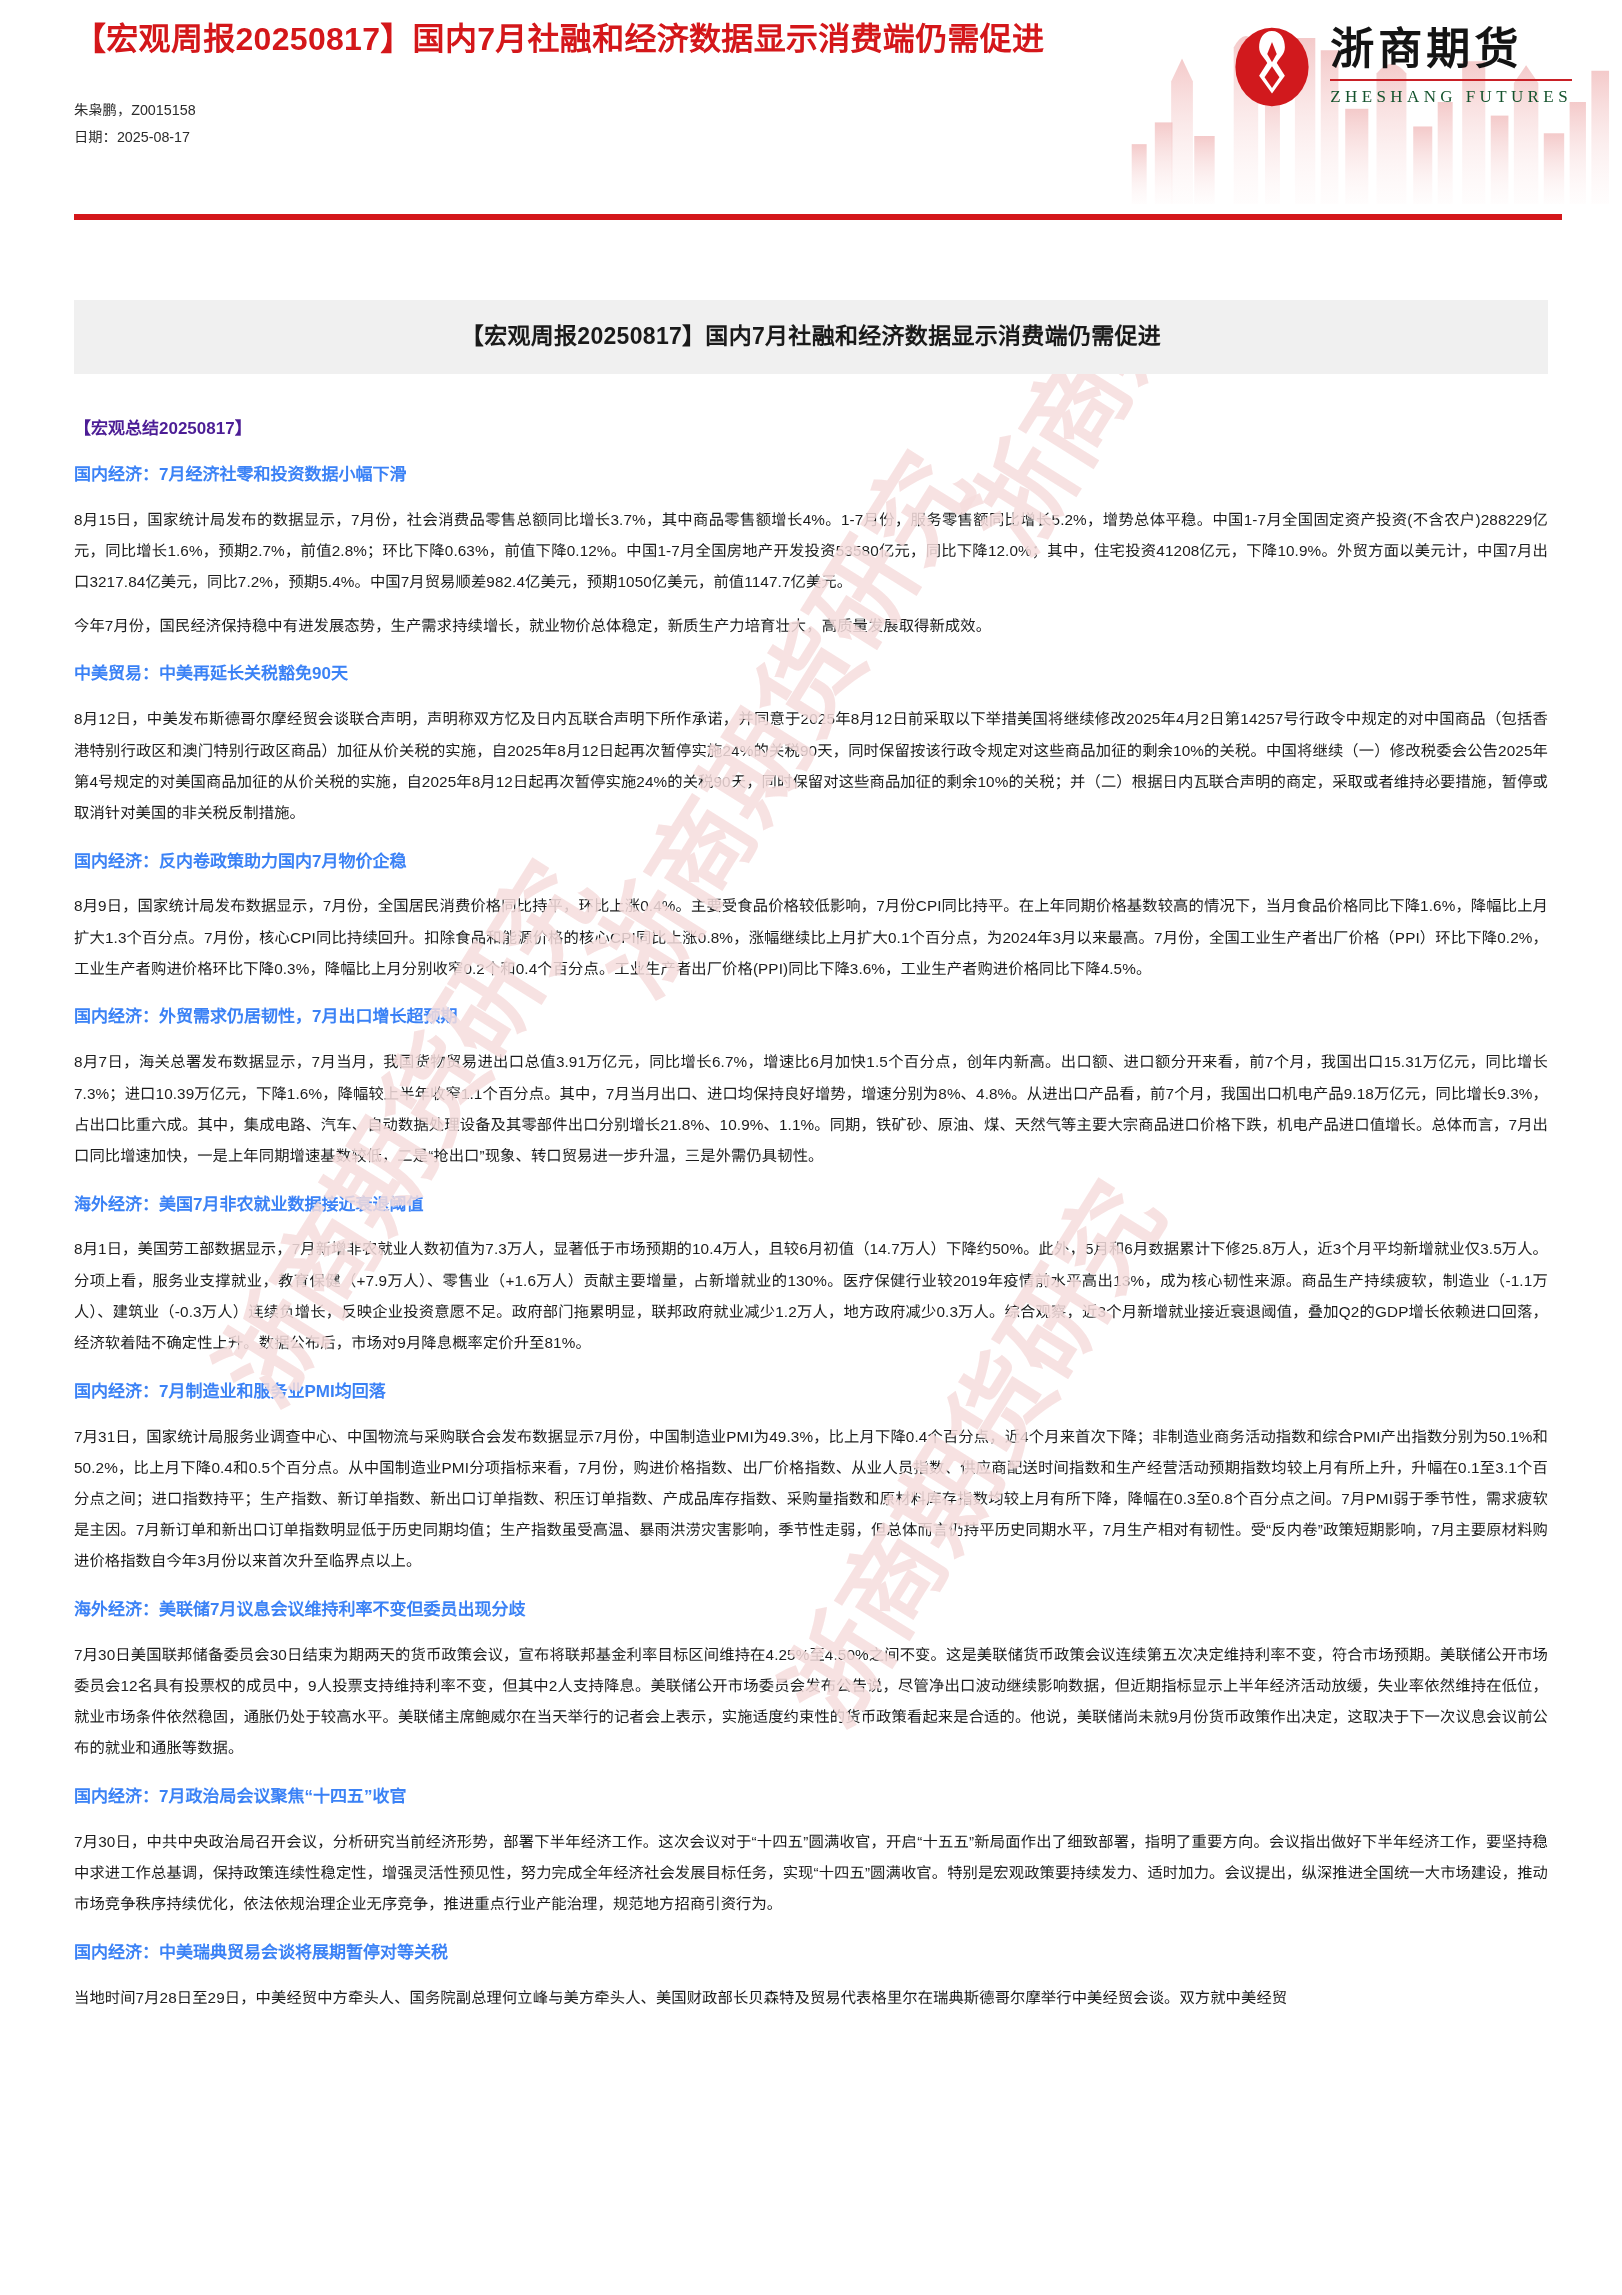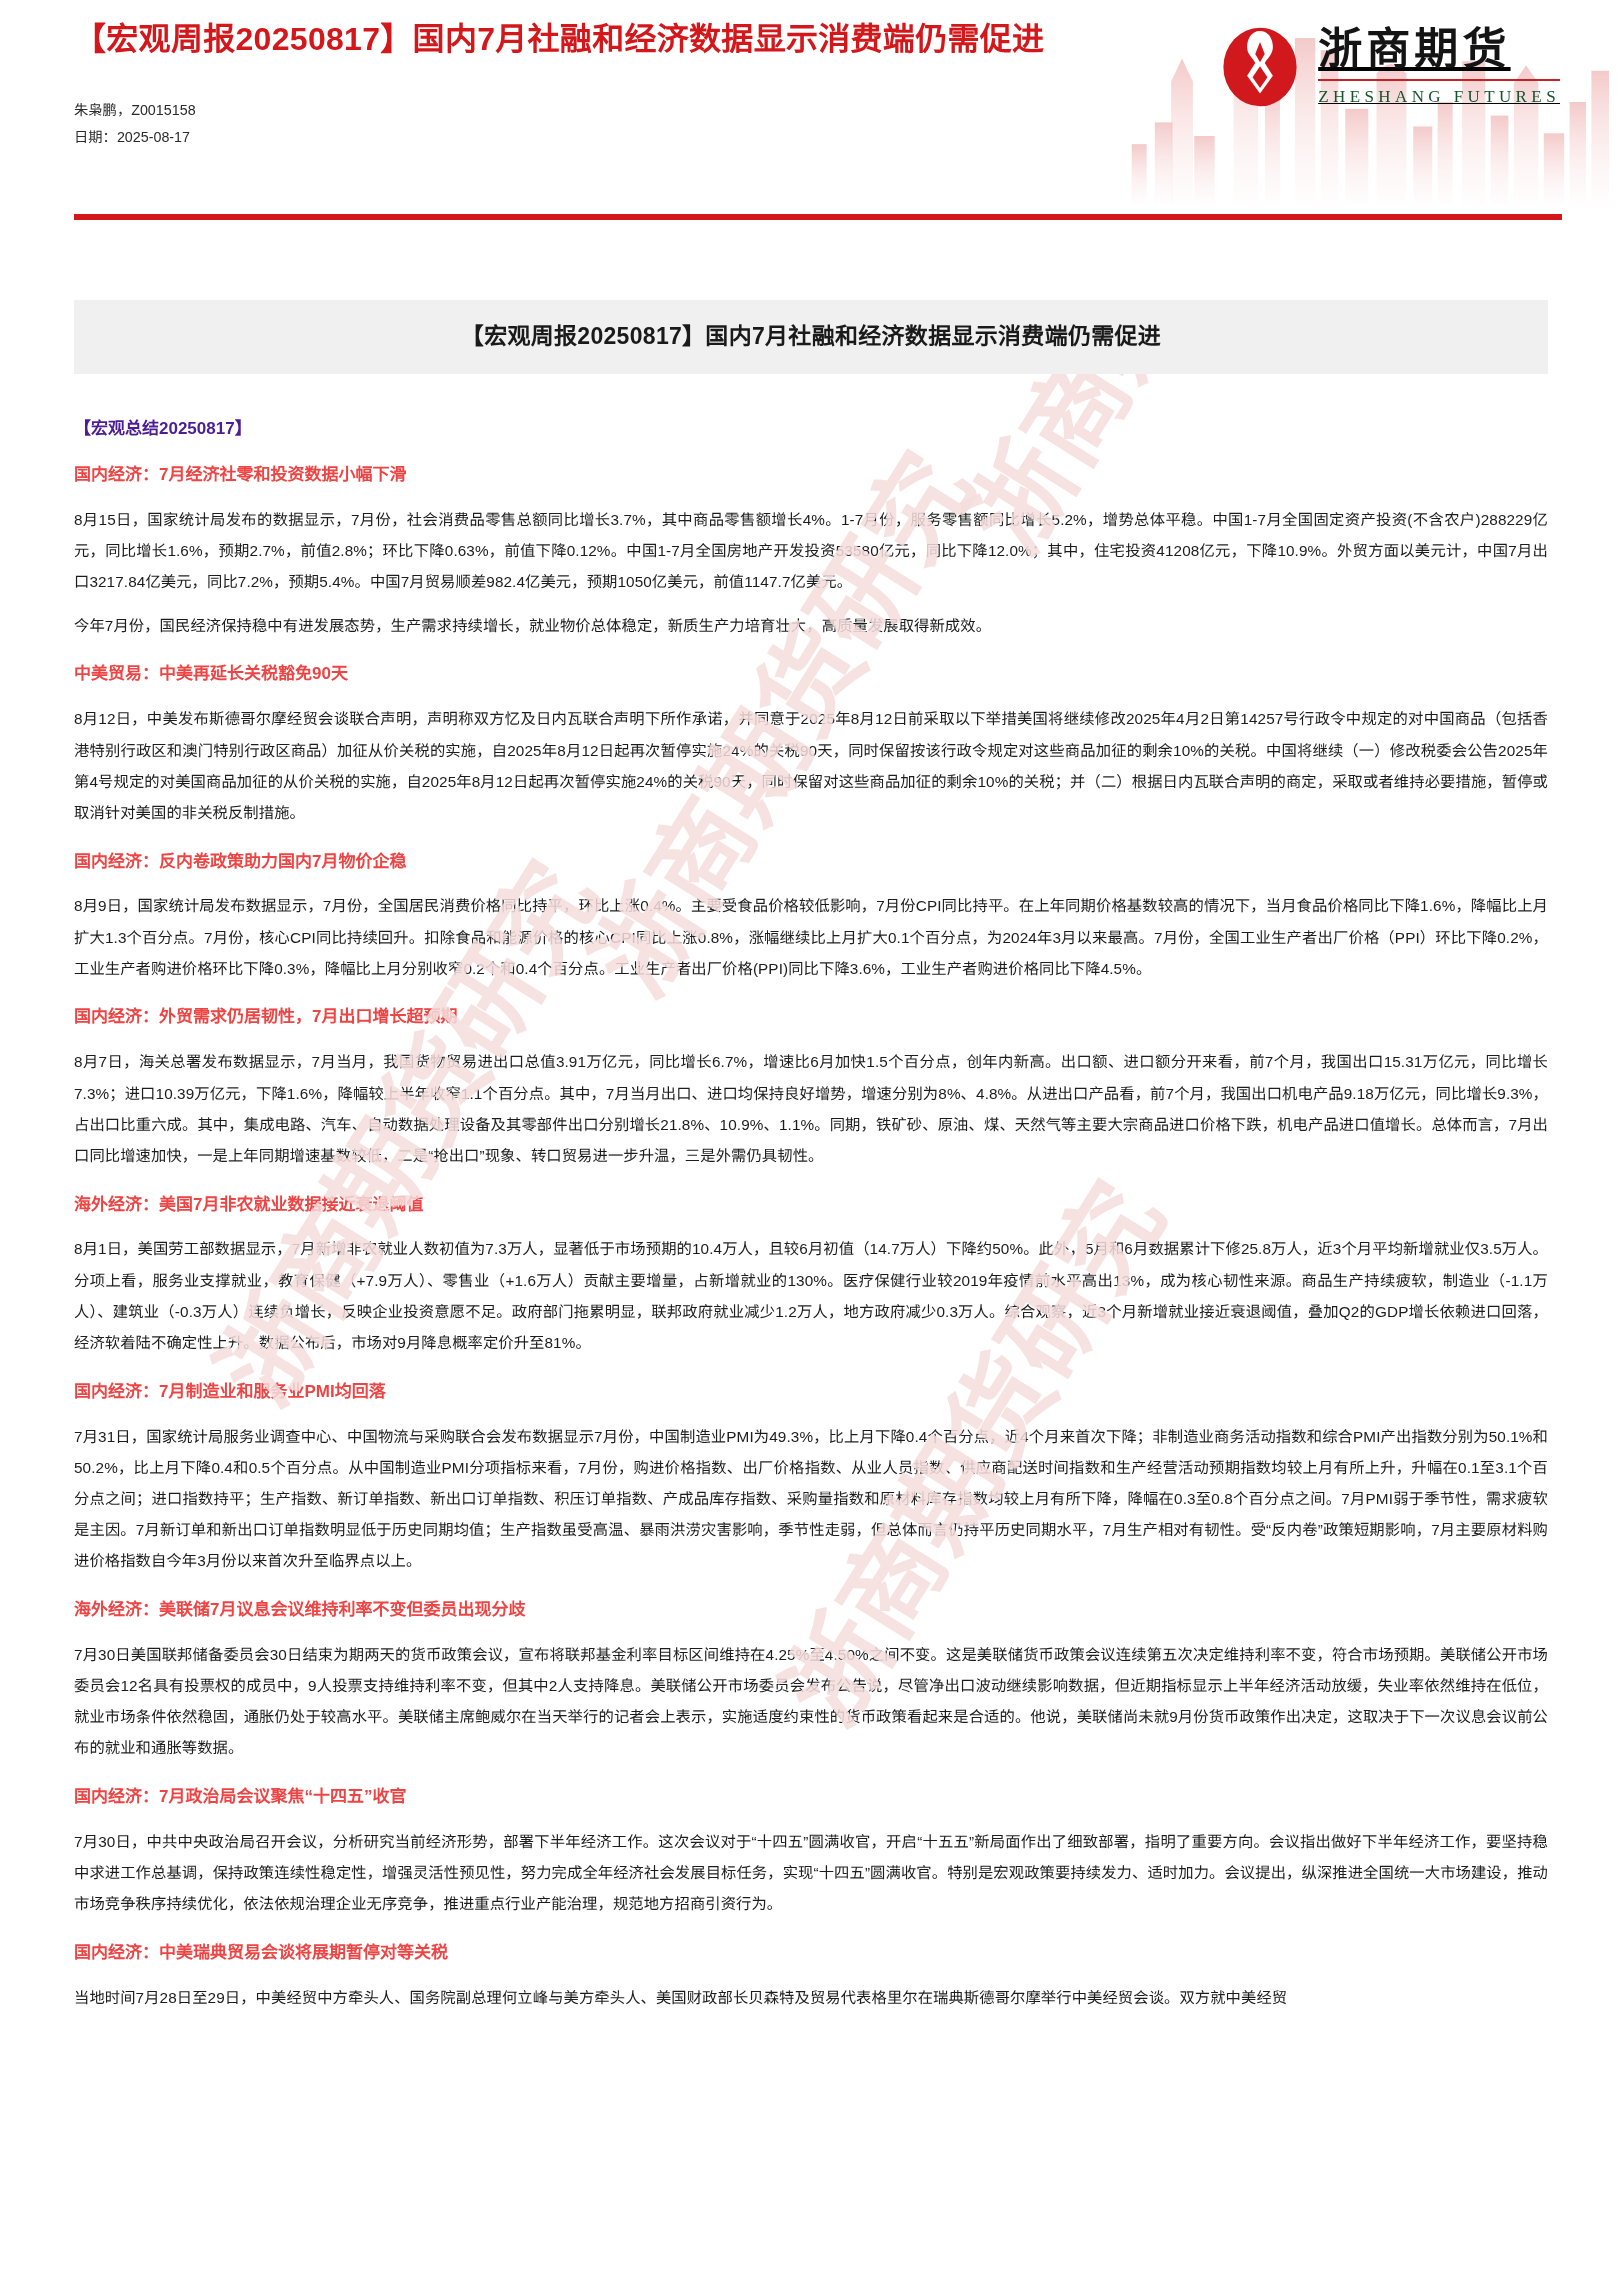--- a/index.html
+++ b/index.html
@@ -48,27 +48,26 @@
     position:absolute;
     right:0;
     top:0;
     width:491px;
     height:204px;
     pointer-events:none;
     overflow:hidden;
   }
   .logo-block{
     position:absolute;
-    right:62px;
+    right:50px;
     top:27px;
     display:flex;
     align-items:center;
     gap:17.7px;
     z-index:3;
-    text-decoration:underline;
   }
   .logo-mark{
     width:80px;
     height:80px;
     flex:0 0 80px;
     position:relative;
   }
   .logo-text{
     display:flex;
     flex-direction:column;
@@ -131,21 +130,21 @@
   .summary-tag{
     font-weight:bold;
     font-size:17px;
     color:#4c1d95;
     margin:0 0 17.7px 0;
     line-height:1.5;
   }
   h3.sec-head{
     font-weight:bold;
     font-size:17px;
-    color:#ef4444;
+    color:#3b82f6;
     margin:20.4px 0 16.4px 0;
     line-height:1.5;
   }
   p.para{
     font-size:15.3px;
     color:#1c1c1c;
     line-height:2.04;
     margin:0 0 12.3px 0;
     text-align:justify;
     text-justify:inter-ideograph;

